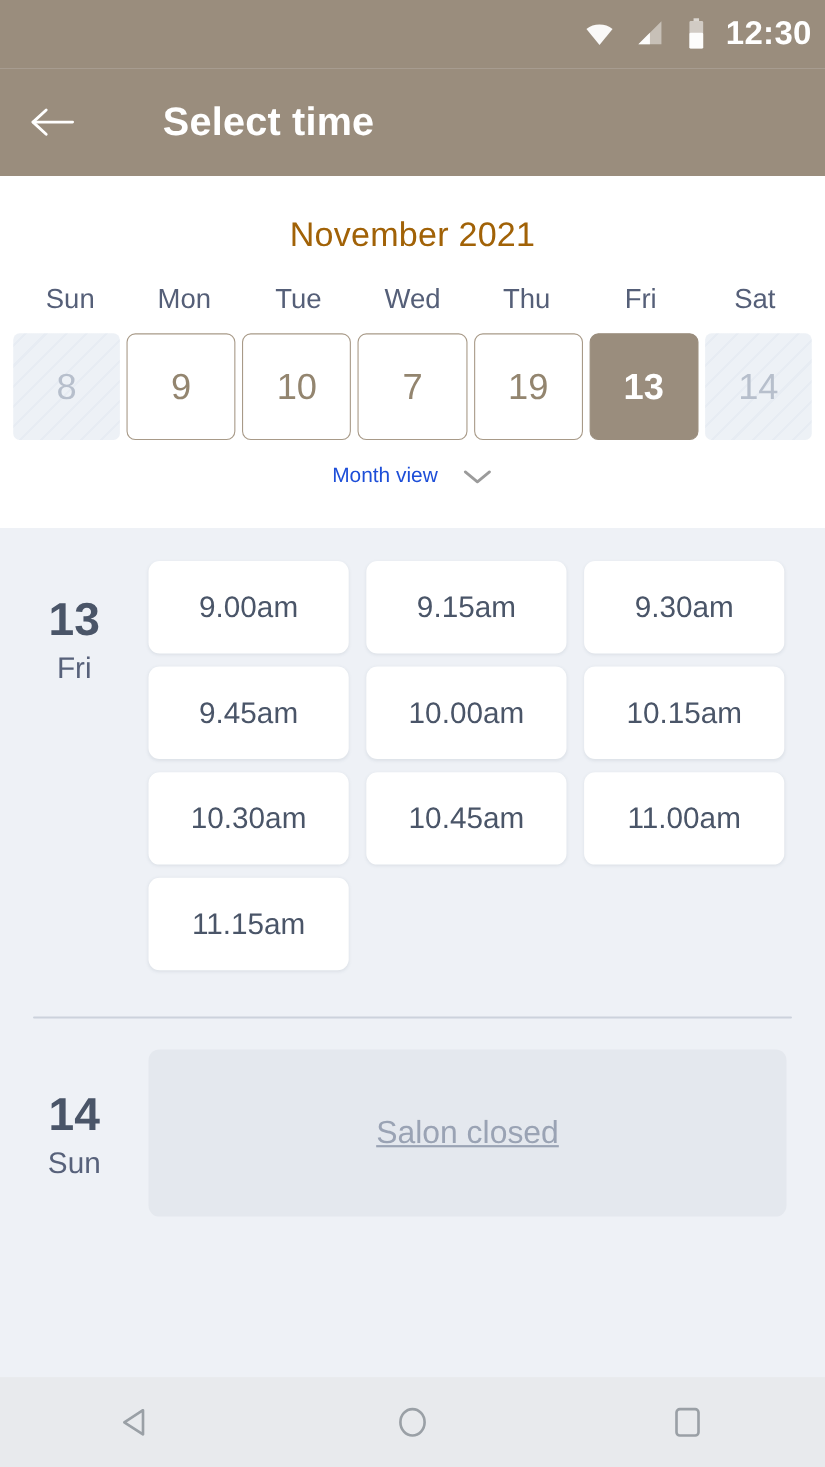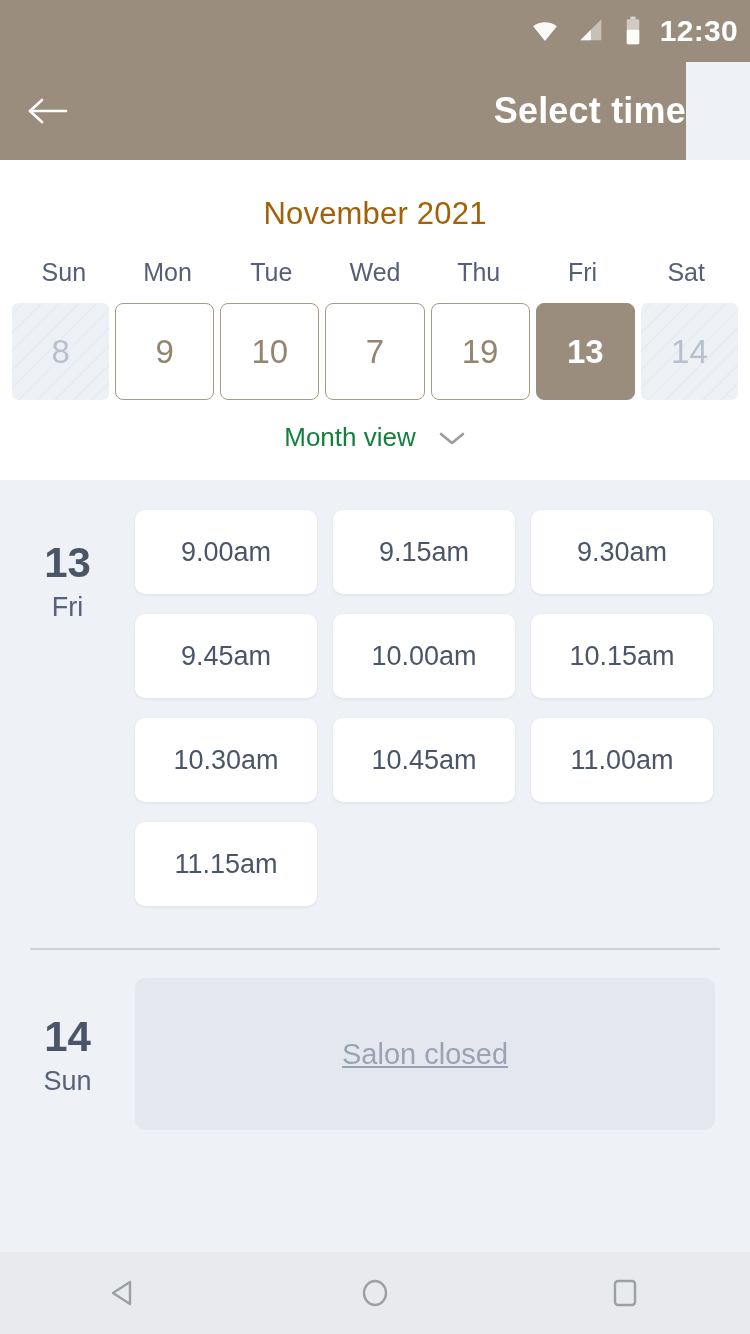--- a/index.html
+++ b/index.html
@@ -19,23 +19,23 @@
     padding-right:12px; gap:18px;
   }
   .status-icon { display:flex; align-items:center; justify-content:center; }
   .status-time {
     color:#ffffff; font-size:30px; font-weight:bold;
     letter-spacing:0.3px; line-height:1;
   }
 
   
   .app-bar {
-    position:absolute; top:62px; left:0; width:686px; height:98px;
+    position:absolute; top:62px; left:0; width:750px; height:98px;
     background:#9a8d7d;
-    display:flex; align-items:center;justify-content:space-between;
+    display:flex; align-items:center;
   }
   .back-btn {
     width:96px; height:98px;
     display:flex; align-items:center; justify-content:center;
     cursor:pointer;
   }
   .app-title {
     color:#ffffff; font-size:36px; font-weight:bold;
     letter-spacing:0.2px; margin-left:52px;
   }
@@ -79,41 +79,41 @@
         #edf1f6 0px, #edf1f6 11px,
         #e7ecf3 11px, #e7ecf3 13px
       );
     border-radius:6px;
   }
 
   .month-view-row {
     display:flex; align-items:center; justify-content:center;
     gap:22px; margin-top:22px; cursor:pointer;
   }
-  .month-view-label { color:#15803d; font-size:26px; }
+  .month-view-label { color:#1d4ed8; font-size:19px; }
 
   
   .slots-area {
     position:absolute; top:480px; left:0; width:750px; height:772px;
     background:#eef1f6;
   }
   .day-group { display:flex; }
   .day-side {
     width:135px; flex:none;
     padding-top:62px; text-align:center;
   }
   .day-side-num {
     color:#4a5568; font-size:42px; font-weight:bold; line-height:1;
   }
   .day-side-dow {
     color:#57617a; font-size:27px; margin-top:10px; line-height:1;
   }
   .slot-grid {
     flex:1; display:flex; flex-wrap:wrap;
-    gap:20px 16px; padding:30px 35px 0 0;
+    gap:12px 16px; padding:30px 35px 0 0;
     align-content:flex-start;
   }
   .slot {
     width:182px; height:84px;
     background:#ffffff; border-radius:10px;
     display:flex; align-items:center; justify-content:center;
     color:#4a5568; font-size:27px;
     box-shadow:0 1px 3px rgba(70,85,110,0.10);
     cursor:pointer;
   }

